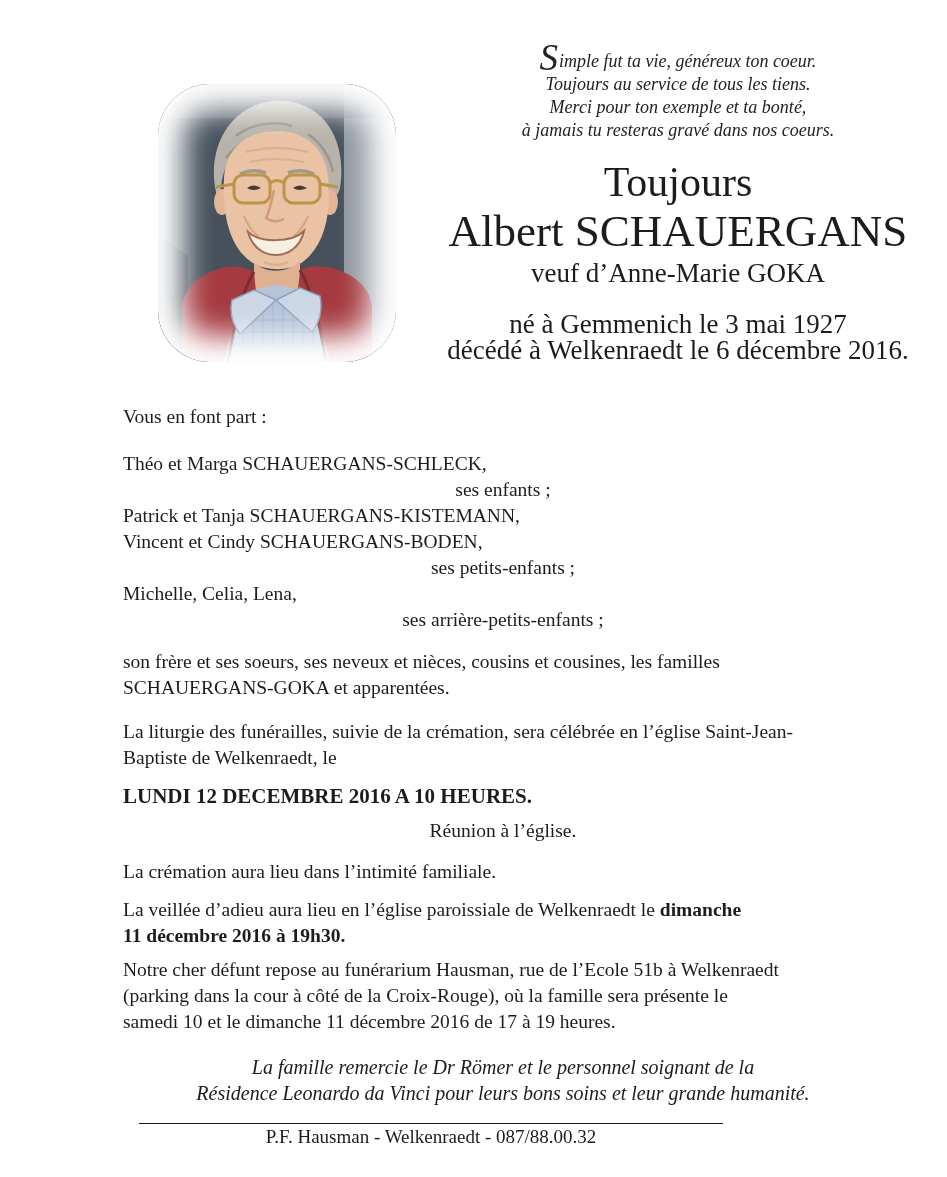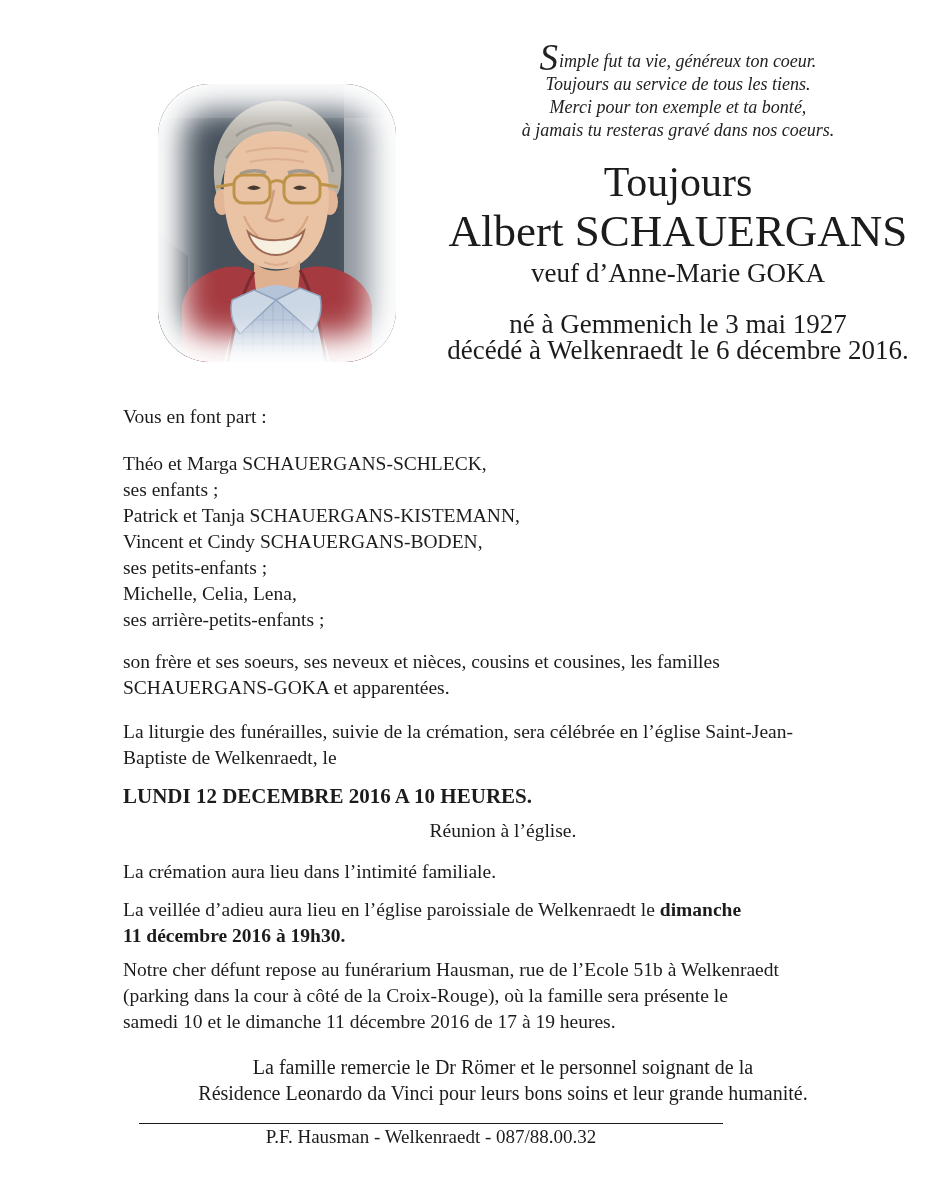--- a/index.html
+++ b/index.html
@@ -20,29 +20,29 @@
   .deceased-name{font-size:45px;line-height:50px;}
   .deceased-widower{font-size:27px;line-height:32px;margin-top:1px;}
   .deceased-dates{font-size:27px;line-height:26px;margin-top:22px;}
   
   .bodytext{position:absolute;top:404px;left:8px;width:947px;box-sizing:border-box;
     padding:0 72px 0 115px;font-size:19.5px;line-height:26px;}
   .bodytext .ln{white-space:nowrap;}
   .intro{margin:0 0 21px 0;}
   .family{margin:0 0 16px 0;}
   .fam-left{text-align:left;white-space:nowrap;}
-  .fam-right{text-align:left;white-space:nowrap;}
+  .fam-right{text-align:center;white-space:nowrap;}
   .para{margin:0 0 18px 0;}
   .para-liturgy{margin:0 0 12px 0;}
   .date-line{font-weight:bold;font-size:21px;line-height:26px;text-align:left;margin:0 0 9px 0;}
   .meeting-line{text-align:center;margin:0 0 15px 0;}
   .cremation-line{margin:0 0 12px 0;}
   .vigil{margin:0 0 8px 0;}
   .repose{margin:0 0 19px 0;}
-  .thanks{font-size:20px;line-height:26px;text-align:center;margin:0;}
+  .thanks{font-style:italic;font-size:20px;line-height:26px;text-align:center;margin:0;}
   
   .footer{position:absolute;top:1123px;left:0;width:810px;}
   .footer-rule{margin:0 87px 0 139px;border-top:1.6px solid #1a1a1a;height:0;}
   .footer-text{text-align:center;font-size:19px;line-height:24px;margin-top:1px;
     padding:0 87px 0 139px;}
 </style>
 </head>
 <body>
 
 <div class="page">

